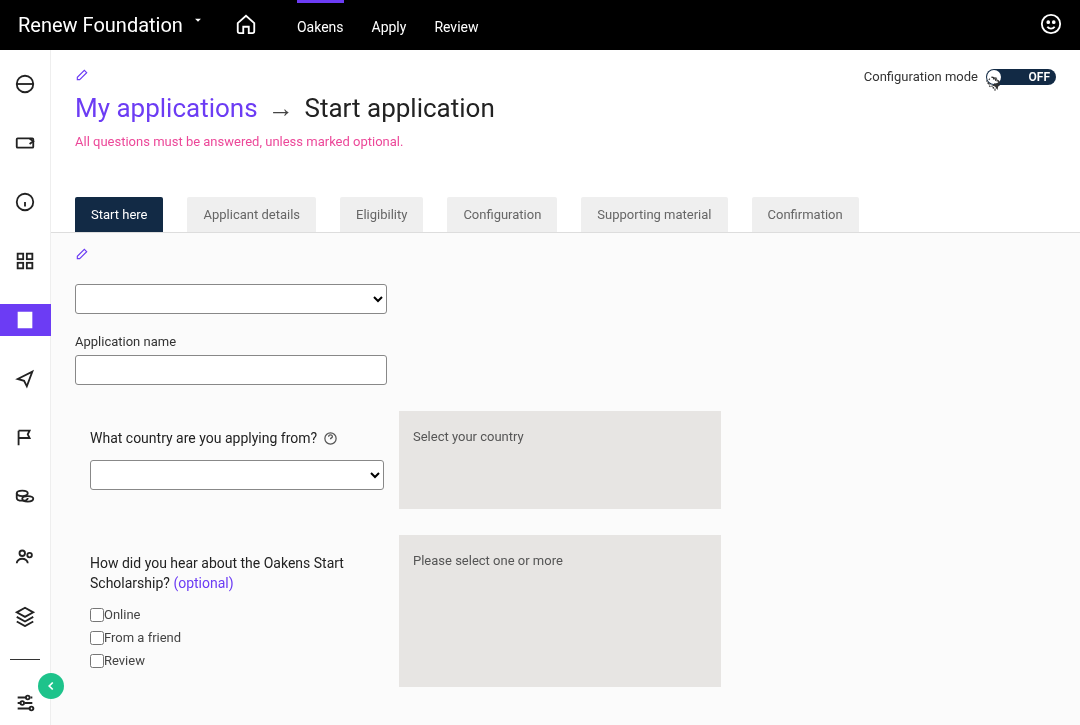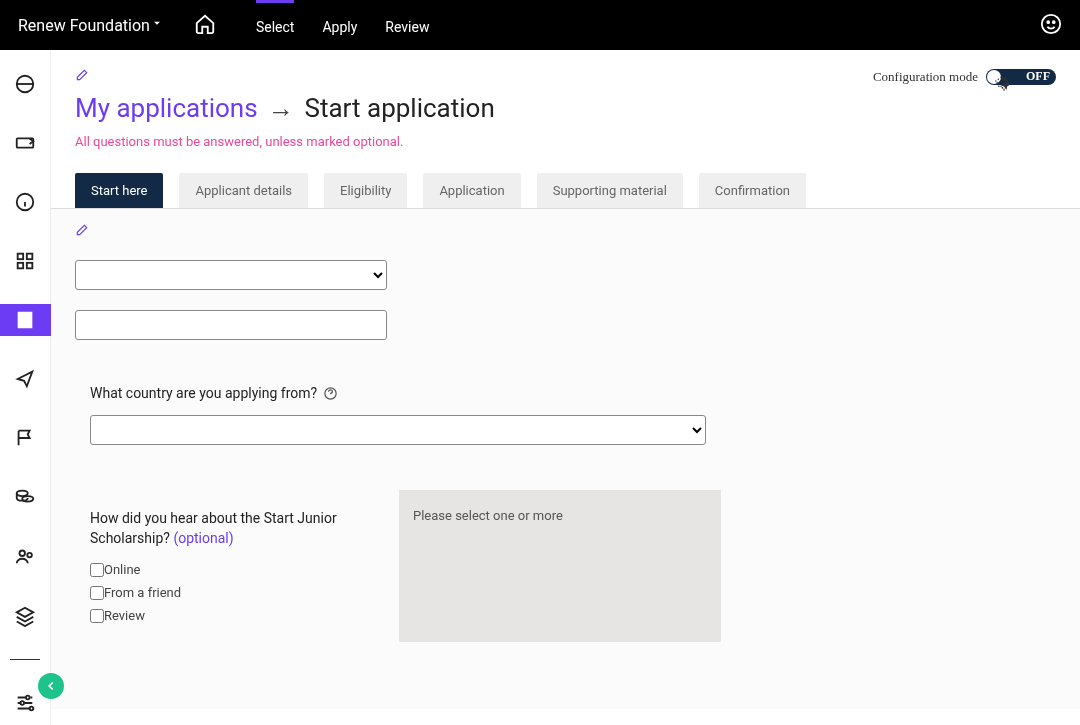--- a/index.html
+++ b/index.html
@@ -1,50 +1,50 @@
 <!DOCTYPE html>
 <html><head>
 <meta charset="utf-8">
 <style>
 * { box-sizing: border-box; margin: 0; padding: 0; }
 body { font-family: -apple-system, BlinkMacSystemFont, "Segoe UI", Roboto, sans-serif; font-size: 14px; color: #333; background: #fff; }
 
 .topbar { height: 50px; background: #000; color: #fff; display: flex; align-items: center; padding: 0 18px; position: relative; }
-.org-switch { display: flex; align-items: flex-start; gap: 0; font-size: 16px; cursor: pointer; }
+.org-switch { display: flex; align-items: flex-start; gap: 8px; font-size: 20px; cursor: pointer; }
 .org-switch svg { fill: #fff; }
 .home-btn { margin-left: 30px; cursor: pointer; }
 .nav-links { display: flex; gap: 28px; margin-left: 40px; }
 .nav-link { color: #fff; font-size: 14px; cursor: pointer; padding: 16px 0; border-top: 3px solid transparent; }
 .nav-link.active { border-top: 3px solid #6c3cf4; }
 .avatar-btn { margin-left: auto; cursor: pointer; }
 
 .shell { display: flex; height: calc(725px - 50px); }
 .sidebar { width: 51px; background: #fff; border-right: 1px solid #eee; display: flex; flex-direction: column; align-items: center; padding-top: 18px; gap: 28px; position: relative; }
 .side-icon { width: 51px; height: 40px; display: flex; align-items: center; justify-content: center; cursor: pointer; }
 .side-icon.active { background: #6c3cf4; }
 .side-icon.active svg { stroke: #fff; fill: #fff; }
 .side-sep { width: 30px; height: 1px; background: #333; margin-top: auto; }
 .side-collapse { position: absolute; left: 38px; bottom: 26px; width: 26px; height: 26px; border-radius: 50%; background: #1ec38b; display: flex; align-items: center; justify-content: center; cursor: pointer; }
 
 .main { flex: 1; overflow-y: auto; }
 .main-inner { padding: 18px 24px 0 24px; }
 .edit-icon { color: #6c3cf4; cursor: pointer; }
 .config-row { display: flex; align-items: center; justify-content: space-between; }
-.config-right { display: flex; align-items: center; gap: 8px; font-size: 13px; color: #333; position: relative; font-family: Liberation Serif, serif; }
+.config-right { display: flex; align-items: center; gap: 8px; font-size: 13px; color: #333; position: relative; }
 .toggle { width: 70px; height: 16px; border-radius: 10px; background: #122a45; position: relative; cursor: pointer; display: flex; align-items: center; justify-content: flex-end; padding-right: 6px; }
 .toggle-knob { position: absolute; left: 1px; top: 1px; width: 14px; height: 14px; border-radius: 50%; background: #fff; }
 .toggle-label { color: #fff; font-size: 12px; font-weight: 600; }
 
 .breadcrumb { margin-top: 8px; font-size: 26px; font-weight: 400; }
 .breadcrumb .link { color: #6c3cf4; }
 .breadcrumb .sep { color: #444; margin: 0 4px; }
 .breadcrumb .cur { color: #222; }
 .subtext { margin-top: 10px; font-size: 13px; color: #ec4899; }
 
-.tabstrip { display: flex; gap: 16px; margin-top: 24px; border-bottom: 1px solid #ddd; margin-left: -24px; margin-right: -24px; padding-left: 24px; }
+.tabstrip { display: flex; gap: 24px; margin-top: 48px; border-bottom: 1px solid #ddd; margin-left: -24px; margin-right: -24px; padding-left: 24px; }
 .tab { padding: 10px 16px; font-size: 13px; background: #efefef; color: #666; cursor: pointer; border-radius: 2px 2px 0 0; }
 .tab.active { background: #122a45; color: #fff; }
 
 .form-area { background: #fbfbfb; margin-left: -24px; margin-right: -24px; padding: 14px 24px 30px 24px; min-height: 500px; }
 
 .field { margin-top: 20px; max-width: 312px; }
 .field-label { font-size: 13px; color: #333; margin-bottom: 6px; display: block; }
 .field select, .field input[type=text] { width: 100%; height: 30px; border: 1px solid #888; border-radius: 3px; padding: 0 6px; font-size: 13px; background: #fff; }
 
 .panel-row { display: flex; margin-top: 26px; max-width: 646px; }
@@ -68,21 +68,21 @@
     <svg width="14" height="14" viewBox="0 0 24 24">
         <path d="M7 10l5 5 5-5z"></path>
       </svg>
   </div>
   <div class="home-btn">
     <svg width="22" height="22" viewBox="0 0 24 24" fill="none" stroke="#fff" stroke-width="2">
         <path d="M3 11l9-8 9 8v9a2 2 0 01-2 2h-4v-7h-6v7H5a2 2 0 01-2-2z"></path>
       </svg>
   </div>
   <div class="nav-links">
-    <div class="nav-link active">Select</div>
+    <div class="nav-link active">Oakens</div>
     <div class="nav-link">Apply</div>
     <div class="nav-link">Review</div>
   </div>
   <div class="avatar-btn">
     <svg width="22" height="22" viewBox="0 0 24 24" fill="none" stroke="#fff" stroke-width="2">
         <circle cx="12" cy="12" r="10"></circle>
         <path d="M8 15s1.5 2 4 2 4-2 4-2"></path>
         <circle cx="9" cy="10" r="1" fill="#fff"></circle>
         <circle cx="15" cy="10" r="1" fill="#fff"></circle>
       </svg>
@@ -198,57 +198,59 @@
         <span class="link">My applications</span>
         <span class="sep">→</span>
         <span class="cur">Start application</span>
       </div>
       <div class="subtext">All questions must be answered, unless marked optional.</div>
 
       <div class="tabstrip">
         <div class="tab active">Start here</div>
         <div class="tab">Applicant details</div>
         <div class="tab">Eligibility</div>
-        <div class="tab">Application</div>
+        <div class="tab">Configuration</div>
         <div class="tab">Supporting material</div>
         <div class="tab">Confirmation</div>
       </div>
 
       <div class="form-area">
         <span class="edit-icon">
           <svg width="14" height="14" viewBox="0 0 24 24" fill="none" stroke="#6c3cf4" stroke-width="2">
               <path d="M4 20h4L20 8l-4-4L4 16z"></path>
             </svg>
         </span>
 
         <div class="field">
           <select></select>
         </div>
 
         <div class="field">
+          <label class="field-label">Application name</label>
           <input type="text" style="">
         </div>
 
         <div class="panel-row">
           <div class="panel-left">
             <div class="q-label">
               <span>What country are you applying from?</span>
               <svg width="15" height="15" viewBox="0 0 24 24" fill="none" stroke="#555" stroke-width="2">
                   <circle cx="12" cy="12" r="9"></circle>
                   <path d="M9 9a3 3 0 116 0c0 2-3 2-3 4M12 17h.01"></path>
                 </svg>
             </div>
             <select></select>
           </div>
+          <div class="panel-right">Select your country</div>
         </div>
 
         <div class="panel-row">
           <div class="panel-left">
             <div class="q-label" style="display:block; line-height:1.4">
-              <span>How did you hear about the Start Junior Scholarship? </span><span class="opt-tag">(optional)</span>
+              <span>How did you hear about the Oakens Start Scholarship? </span><span class="opt-tag">(optional)</span>
             </div>
             <div class="check-list">
               <label class="check-item">
                   <input type="checkbox" style="">
                   <span>Online</span>
                 </label>
               <label class="check-item">
                   <input type="checkbox" style="">
                   <span>From a friend</span>
                 </label>

